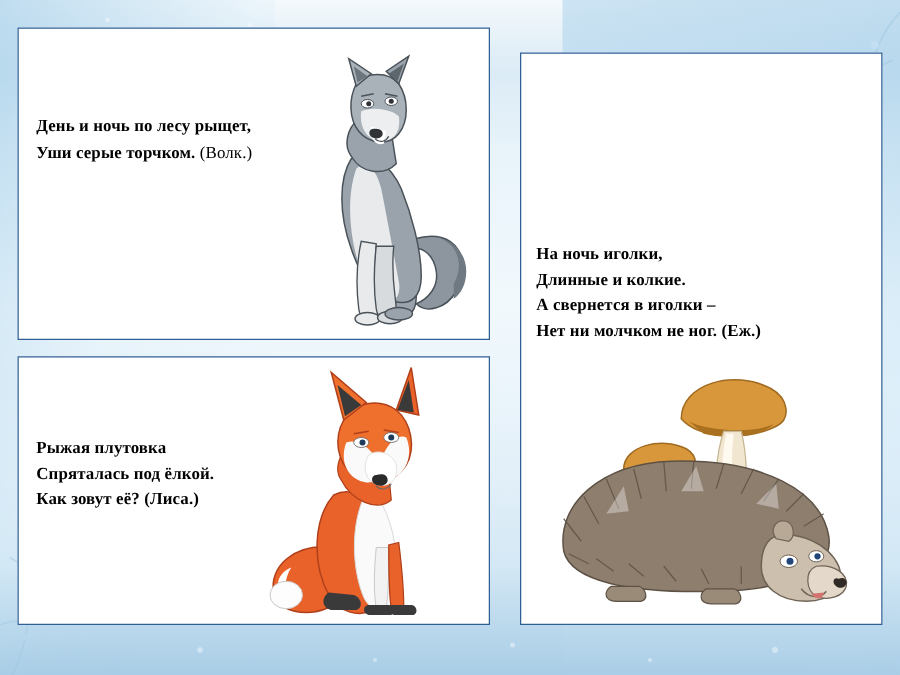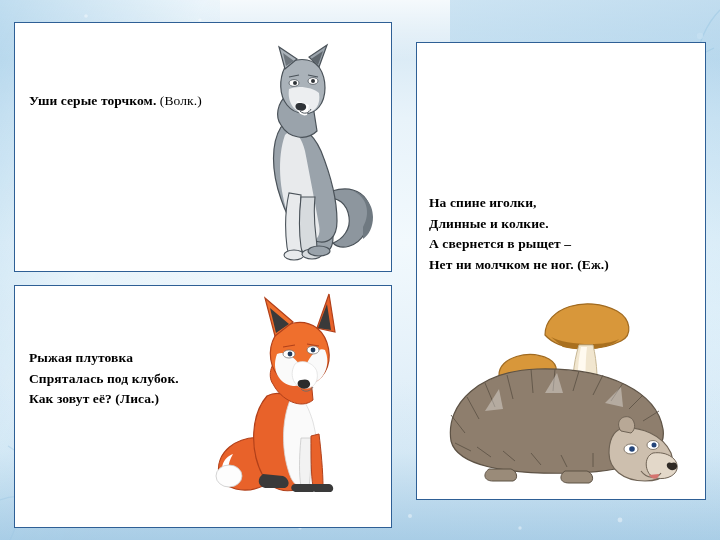--- a/index.html
+++ b/index.html
@@ -53,21 +53,21 @@
   }
 
   
   .card {
     position: absolute;
     background: #ffffff;
     border: 1px solid #2e5f95;
     box-sizing: border-box;
   }
   #card-wolf  { left: 14px;  top: 22px;  width: 378px; height: 250px; }
-  #card-fox   { left: 14px;  top: 285px; width: 378px; height: 243px; }
+  #card-fox   { left: 14px;  top: 285px; width: 378px; height: 215px; }
   #card-hedge { left: 416px; top: 42px;  width: 290px; height: 458px; }
 
   .riddle {
     position: absolute;
     color: #000000;
     font-size: 13.5px;
     line-height: 1.53;
     font-weight: bold;
     letter-spacing: 0.1px;
   }
@@ -140,20 +140,21 @@
         <circle cx="160" cy="520" r="2.2"></circle>
         <circle cx="60" cy="470" r="1.9"></circle>
       <circle cx="690" cy="430" r="2"></circle>
         <circle cx="670" cy="330" r="1.5"></circle>
     </g>
   </svg>
 
   <div class="card" id="card-wolf">
 
     <div class="riddle" id="riddle-wolf">
+      <div>День и ночь по лесу рыщет,</div>
       <div>
         <span>Уши серые торчком. </span><span class="ital-thin">(Волк.)</span>
       </div>
     </div>
 
     <svg class="art" id="wolf-art" viewBox="0 0 150 240">
 
       <path d="M95 160 C 128 150, 142 178, 128 202 C 120 216, 104 220, 96 212 C 106 208, 114 198, 112 186 C 110 172, 100 166, 92 168 Z" fill="#8d969e" stroke="#4a5259" stroke-width="1.2"></path>
       <path d="M126 196 C 134 182, 130 166, 116 160 C 126 162, 136 172, 136 186 C 136 196, 132 204, 126 208 Z" fill="#6f7981"></path>
 
@@ -191,21 +192,21 @@
       <path d="M52 46 L 62 44 M71 44 L 81 46" stroke="#4a5259" stroke-width="1.1" fill="none"></path>
 
       <path d="M63 80 C 67 84, 72 82, 74 78" stroke="#4a5259" stroke-width="1" fill="none"></path>
     </svg>
   </div>
 
   <div class="card" id="card-fox">
 
     <div class="riddle" id="riddle-fox">
       <div>Рыжая плутовка</div>
-      <div>Спряталась под клубок.</div>
+      <div>Спряталась под ёлкой.</div>
       <div>
         <span>Как зовут её? (</span><span class="ital">Лиса.)</span>
       </div>
     </div>
 
     <svg class="art" id="fox-art" viewBox="0 0 180 212">
 
       <path d="M62 150 C 30 146, 10 166, 14 186 C 18 202, 40 206, 58 198 C 72 192, 80 180, 76 168 Z" fill="#e8622a" stroke="#b1401a" stroke-width="1.2"></path>
       <path d="M20 190 C 14 180, 18 170, 28 166 C 22 176, 22 184, 28 192 Z" fill="#ffffff"></path>
       <ellipse cx="24" cy="188" rx="13" ry="11" fill="#fdfdfd" stroke="#c9c9c9" stroke-width="0.8"></ellipse>
@@ -244,23 +245,23 @@
       <circle cx="108" cy="62" r="2.4" fill="#1f3b5c"></circle>
       <path d="M78 59 L 90 57 M102 56 L 114 58" stroke="#b1401a" stroke-width="1.1" fill="none"></path>
 
       <path d="M96 101 C 100 105, 106 103, 108 99" stroke="#6a6a6a" stroke-width="0.9" fill="none"></path>
     </svg>
   </div>
 
   <div class="card" id="card-hedge">
 
     <div class="riddle" id="riddle-hedge">
-      <div>На спине иголки,</div>
+      <div>На ночь иголки,</div>
       <div>Длинные и колкие.</div>
-      <div>А свернется в рыщет –</div>
+      <div>А свернется в иголки –</div>
       <div>
         <span>Нет ни молчком не ног. (</span><span class="ital">Еж.)</span>
       </div>
     </div>
 
     <svg class="art" id="hedge-art" viewBox="0 0 274 215">
 
       <g>
         <path d="M150 38 C 150 30, 170 26, 186 34 L 178 44 L 156 44 Z" fill="#c88a33"></path>
         <path d="M120 52 C 120 24, 162 12, 192 28 C 206 36, 208 52, 196 58 C 172 70, 134 68, 120 52 Z" fill="#d8973a" stroke="#a06a20" stroke-width="1.2"></path>

